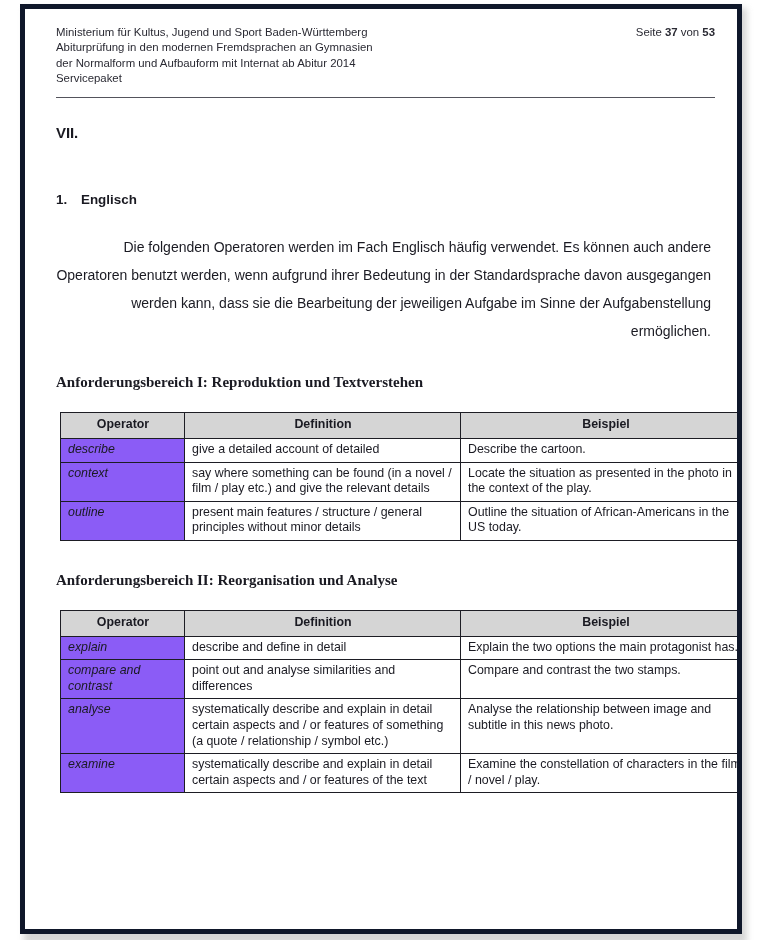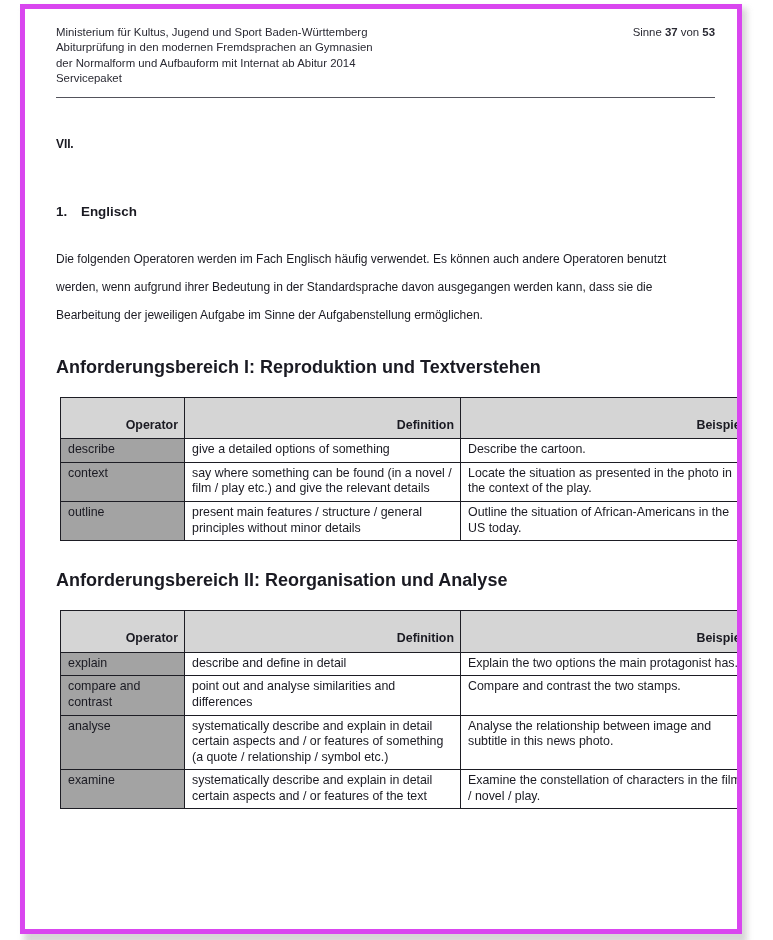--- a/index.html
+++ b/index.html
@@ -35,21 +35,21 @@
     opacity: .75;
   }
 
   
   #page-frame {
     position: absolute;
     left: 20px;
     top: 4px;
     width: 722px;
     height: 930px;
-    border: 5px solid #d946ef;
+    border: 5px solid #0f172a;
     background: #ffffff;
     box-sizing: border-box;
     overflow: hidden;
   }
 
   
   #sheet {
     position: absolute;
     left: 0;
     top: 0;
@@ -81,24 +81,24 @@
   .runhead-page b { font-weight: bold; margin-top: 12px; }
 
   .head-rule {
     margin-top: 11px;
     border-top: 1.6px solid #54545c;
     width: 100%;
   }
 
   
   .chapter {
-    margin-top: 34px;
+    margin-top: 22px;
     display: flex;
     font-weight: bold;
-    font-size: 12px;
+    font-size: 15px;
     line-height: 25px;
     letter-spacing: -.1px;
   }
   .chapter-num {
     width: 41px;
     flex: 0 0 41px;
   }
   .chapter-text {
     flex: 1 1 auto;
     max-width: 590px;
@@ -110,31 +110,32 @@
     display: flex;
     font-weight: bold;
     font-size: 13.4px;
     line-height: 18px;
   }
   .section-num { width: 25px; flex: 0 0 25px; }
 
   
   .para {
     margin-top: 25px;
-    font-size: 12px;
+    font-size: 14px;
     line-height: 27.8px;
     max-width: 655px;
-    text-align: left;
+    text-align: right;
   }
 
   
   .tbl-heading {
     font-weight: bold;
-    font-size: 18px;
+    font-size: 15px;
     line-height: 18px;
+    font-family: Liberation Serif, serif;
   }
   #heading-1 { margin-top: 28px; }
   #heading-2 { margin-top: 30px; }
 
   
   table.op-table {
     border-collapse: collapse;
     width: 677px;
     margin-left: 4px;
     table-layout: fixed;
@@ -147,32 +148,32 @@
   table.op-table td {
     border: 1px solid #1d1d24;
     vertical-align: top;
     padding: 3px 6px 4px 7px;
     font-size: 12.4px;
     line-height: 15.6px;
     box-sizing: border-box;
   }
   table.op-table th {
     font-weight: bold;
-    text-align: right;
-    padding-top: 20px;
+    text-align: center;
+    padding-top: 4px;
     padding-bottom: 5px;
   }
   
   .col-op   { width: 124px; }
   .col-def  { width: 276px; }
   .col-ex   { width: 290px; }
 
   
   table.op-table thead th { background: #d5d5d5; }
-  table.op-table tbody td.cell-op { background: #a3a3a3; }
+  table.op-table tbody td.cell-op { background: #8b5cf6; font-style: italic; }
   table.op-table tbody td.cell-def,
   table.op-table tbody td.cell-ex { background: #ffffff; }
 </style>
 </head>
 <body>
 
 <div id="scan">
 
   <div id="page-shadow"></div>
 
@@ -180,21 +181,21 @@
     <div id="sheet">
 
       <div class="runhead">
         <div class="runhead-lines">
           <div class="runhead-line">Ministerium für Kultus, Jugend und Sport Baden-Württemberg</div>
           <div class="runhead-line">Abiturprüfung in den modernen Fremdsprachen an Gymnasien</div>
           <div class="runhead-line">der Normalform und Aufbauform mit Internat ab Abitur 2014</div>
           <div class="runhead-line">Servicepaket</div>
         </div>
         <div class="runhead-page">
-          <span>Sinne</span>
+          <span>Seite</span>
           <b>37</b>
           <span>von</span>
           <b>53</b>
         </div>
       </div>
 
       <div class="head-rule"></div>
 
       <div class="chapter">
         <div class="chapter-num">VII.</div>
@@ -218,21 +219,21 @@
         <thead>
           <tr>
             <th class="col-op">Operator</th>
             <th class="col-def">Definition</th>
             <th class="col-ex">Beispiel</th>
           </tr>
         </thead>
         <tbody>
           <tr>
             <td class="cell-op">describe</td>
-            <td class="cell-def">give a detailed options of something</td>
+            <td class="cell-def">give a detailed account of detailed</td>
             <td class="cell-ex">Describe the cartoon.</td>
           </tr>
           <tr>
             <td class="cell-op">context</td>
             <td class="cell-def">say where something can be found (in a novel / film / play etc.) and give the relevant details</td>
             <td class="cell-ex">Locate the situation as presented in the photo in the context of the play.</td>
           </tr>
           <tr>
             <td class="cell-op">outline</td>
             <td class="cell-def">present main features / structure / general principles without minor details</td>

